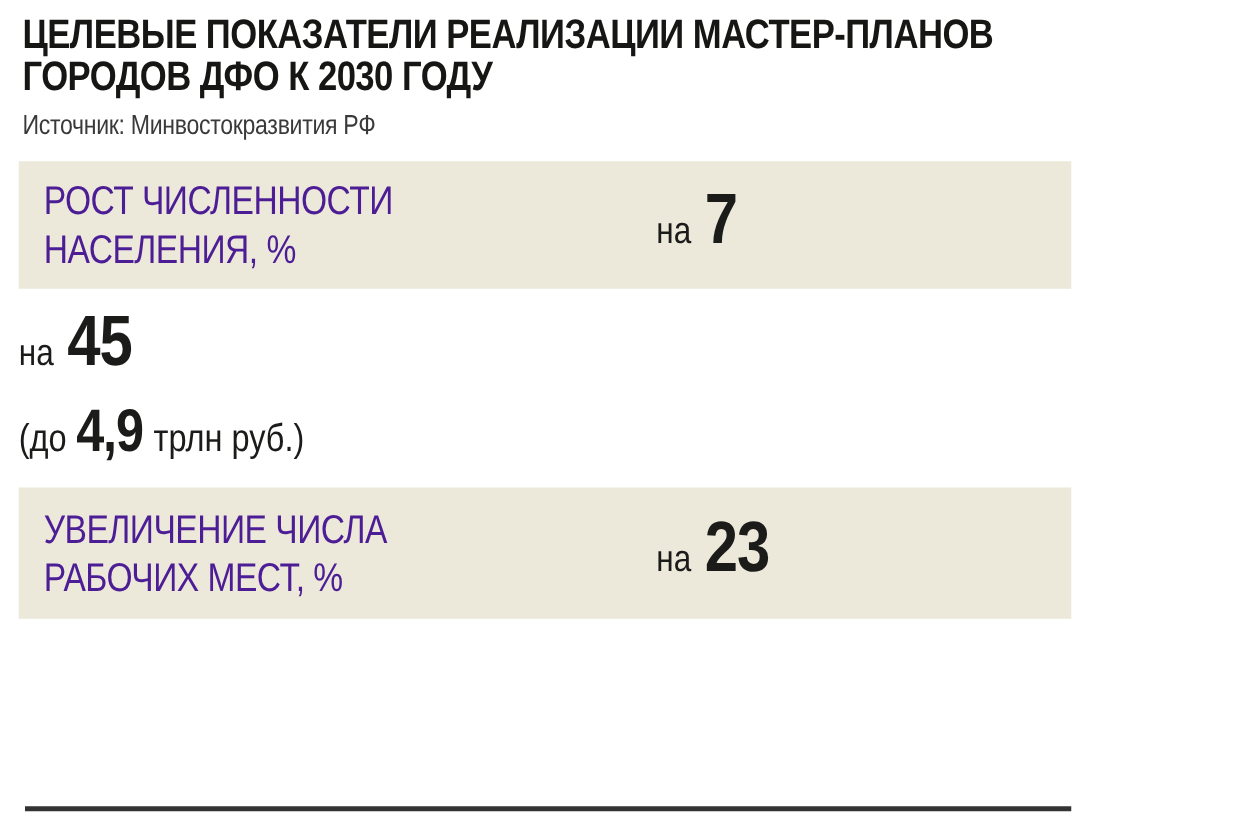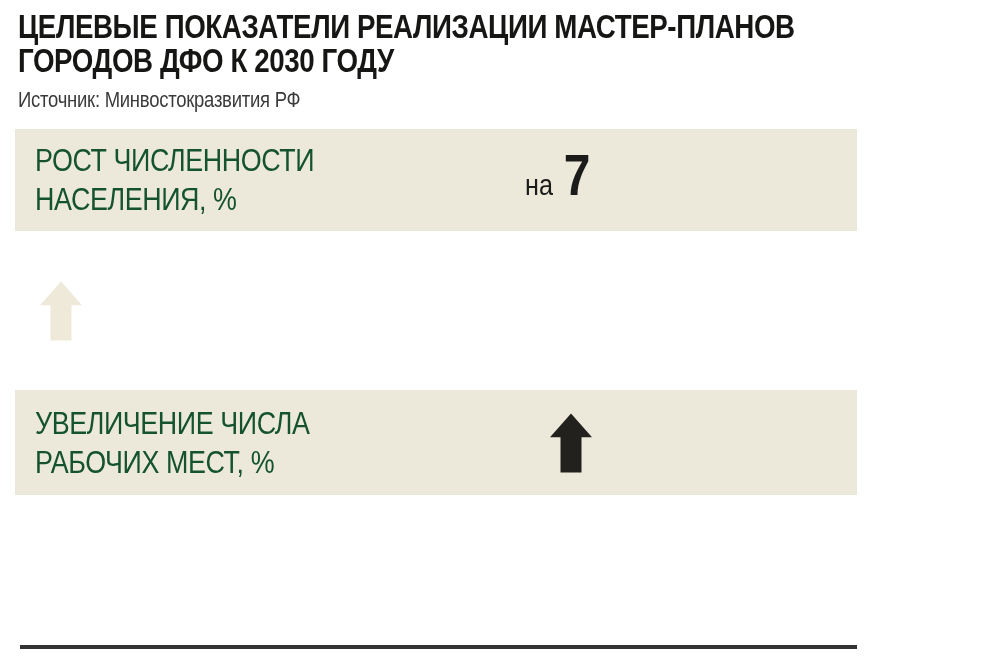--- a/index.html
+++ b/index.html
@@ -25,21 +25,21 @@
   }
   .row.beige { background: #ece8da; }
   .row-1 { top: 129px; height: 102px; }
   .row-2 { top: 231px; height: 159px; }
   .row-3 { top: 390px; height: 105px; }
   .row-4 { top: 495px; height: 150px; }
 
   .label {
     flex: 0 0 490px; padding-left: 20px;
     font-size: 32px; line-height: 39px; letter-spacing: -0.5px;
-    color: #14532d;
+    color: #4c1d95;
   }
   .label .l-line { display: block; }
 
   .value { flex: 1 1 auto; display: flex; flex-direction: column; justify-content: flex-end; gap: 10px; }
   .vmain { font-size: 30px; line-height: 56px; }
   .vmain .num { font-size: 57px; font-weight: bold; margin-left: 13px; letter-spacing: -1px; }
   .vdetail { font-size: 31px; line-height: 50px; }
   .vdetail .num { font-size: 48px; font-weight: bold; margin: 0 10px 0 9px; letter-spacing: -1px; }
 
   .arrowcol { flex: 0 0 92px; display: flex; justify-content: center; align-items: center; }
@@ -77,31 +77,44 @@
       </div>
     </div>
     <div class="arrowcol">
       <svg class="arrow black" viewBox="0 0 44 62" xmlns="http://www.w3.org/2000/svg">
           <path d="M22 0 L44 25 L33 25 L33 62 L11 62 L11 25 L0 25 Z"></path>
         </svg>
     </div>
   </div>
 
   <div class="row row-2">
+    <div class="value">
+      <div class="vmain cond">
+        <span>на</span><span class="num">45</span>
+      </div>
+      <div class="vdetail cond">
+        <span>(до</span><span class="num">4,9</span><span>трлн руб.)</span>
+      </div>
+    </div>
     <div class="arrowcol">
       <svg class="arrow beige" viewBox="0 0 44 62" xmlns="http://www.w3.org/2000/svg">
           <path d="M22 0 L44 25 L33 25 L33 62 L11 62 L11 25 L0 25 Z"></path>
         </svg>
     </div>
   </div>
 
   <div class="row row-3 beige">
     <div class="label">
       <span class="cond l-line">УВЕЛИЧЕНИЕ ЧИСЛА</span>
       <span class="cond l-line">РАБОЧИХ МЕСТ, %</span>
+    </div>
+    <div class="value">
+      <div class="vmain cond">
+        <span>на</span><span class="num">23</span>
+      </div>
     </div>
     <div class="arrowcol">
       <svg class="arrow black" viewBox="0 0 44 62" xmlns="http://www.w3.org/2000/svg">
           <path d="M22 0 L44 25 L33 25 L33 62 L11 62 L11 25 L0 25 Z"></path>
         </svg>
     </div>
   </div>
 
 
   <div class="bottom-rule"></div>

